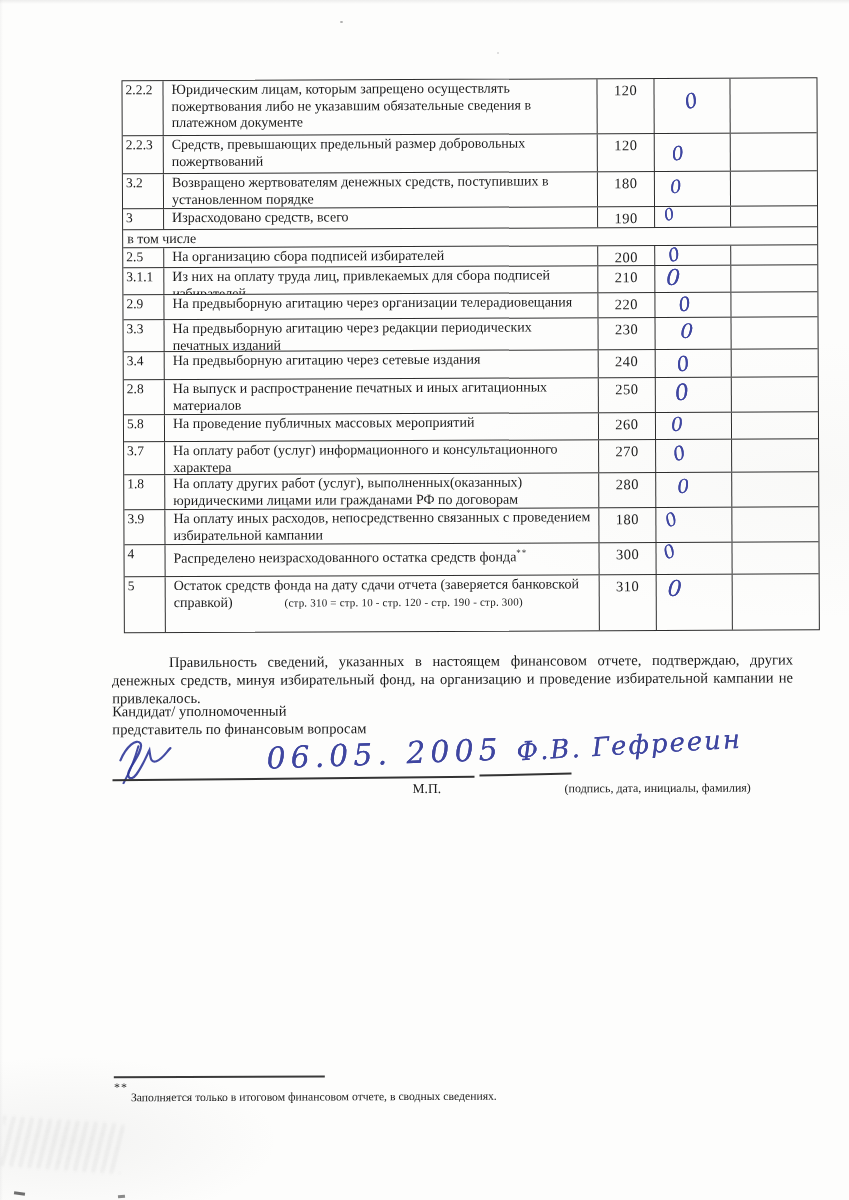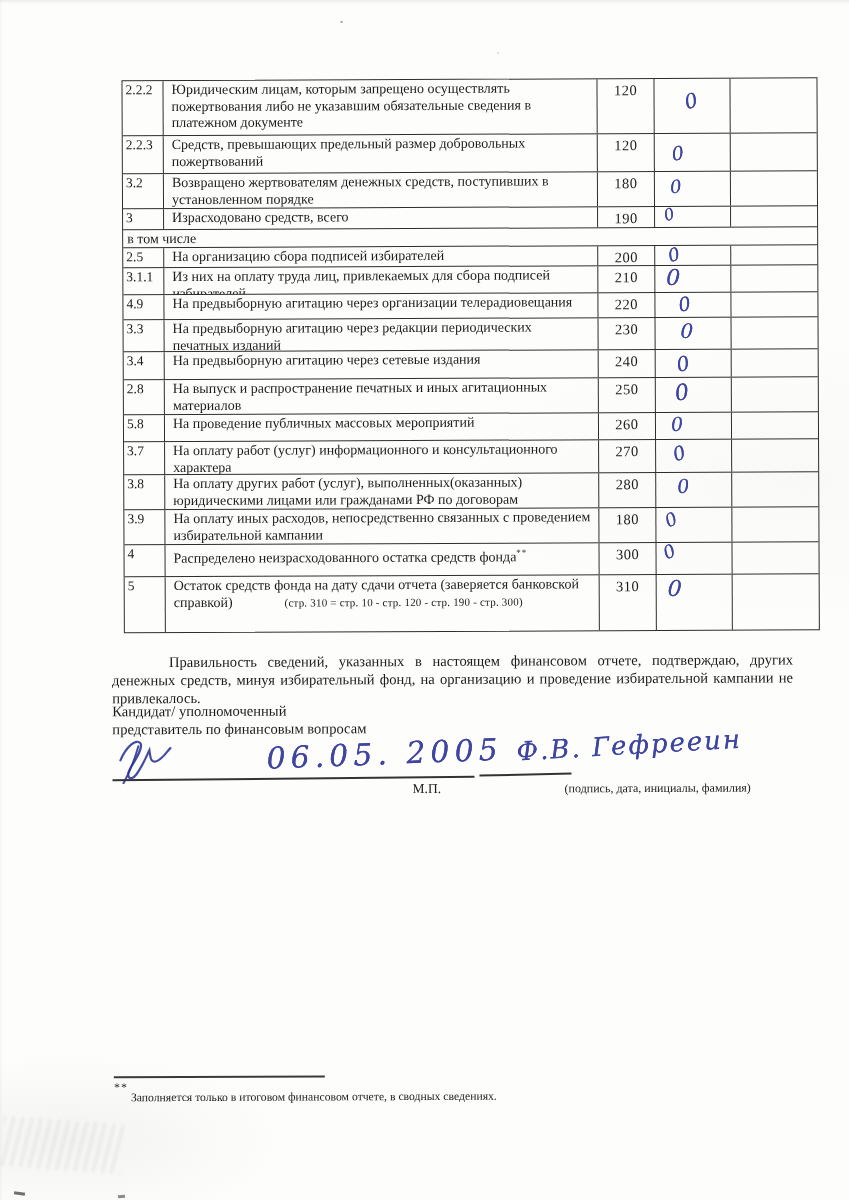--- a/index.html
+++ b/index.html
@@ -147,21 +147,21 @@
       <div class="trow" style="height: 27px;">
         <div class="cell num">3.1.1</div>
         <div class="cell lbl"><span>Из них на оплату труда лиц, привлекаемых для сбора подписей избирателей</span></div>
         <div class="cell code">210</div>
         <div class="cell val">
           <span class="zero" style="left: 11px; top: 1px; font-size: 22px; transform: rotate(2deg);">0</span>
         </div>
         <div class="cell empty"></div>
       </div>
       <div class="trow" style="height: 25px;">
-        <div class="cell num">4.9</div>
+        <div class="cell num">2.9</div>
         <div class="cell lbl"><span>На предвыборную агитацию через организации телерадиовещания</span></div>
         <div class="cell code">220</div>
         <div class="cell val">
           <span class="zero" style="left: 23px; top: 2px; font-size: 19px; transform: rotate(-10deg);">0</span>
         </div>
         <div class="cell empty"></div>
       </div>
       <div class="trow" style="height: 32px;">
         <div class="cell num">3.3</div>
         <div class="cell lbl"><span>На предвыборную агитацию через редакции периодических печатных изданий</span></div>
@@ -201,21 +201,21 @@
       <div class="trow" style="height: 33px;">
         <div class="cell num">3.7</div>
         <div class="cell lbl"><span>На оплату работ (услуг) информационного и консультационного характера</span></div>
         <div class="cell code">270</div>
         <div class="cell val">
           <span class="zero" style="left: 17px; top: 4px; font-size: 19px; transform: rotate(-18deg);">0</span>
         </div>
         <div class="cell empty"></div>
       </div>
       <div class="trow" style="height: 35px;">
-        <div class="cell num">3.8</div>
+        <div class="cell num">1.8</div>
         <div class="cell lbl"><span>На оплату других работ (услуг), выполненных(оказанных) юридическими лицами или гражданами РФ по договорам</span></div>
         <div class="cell code">280</div>
         <div class="cell val">
           <span class="zero" style="left: 21px; top: 4px; font-size: 19px; transform: rotate(-4deg);">0</span>
         </div>
         <div class="cell empty"></div>
       </div>
       <div class="trow" style="height: 35px;">
         <div class="cell num">3.9</div>
         <div class="cell lbl"><span>На оплату иных расходов, непосредственно связанных с проведением избирательной кампании</span></div>

